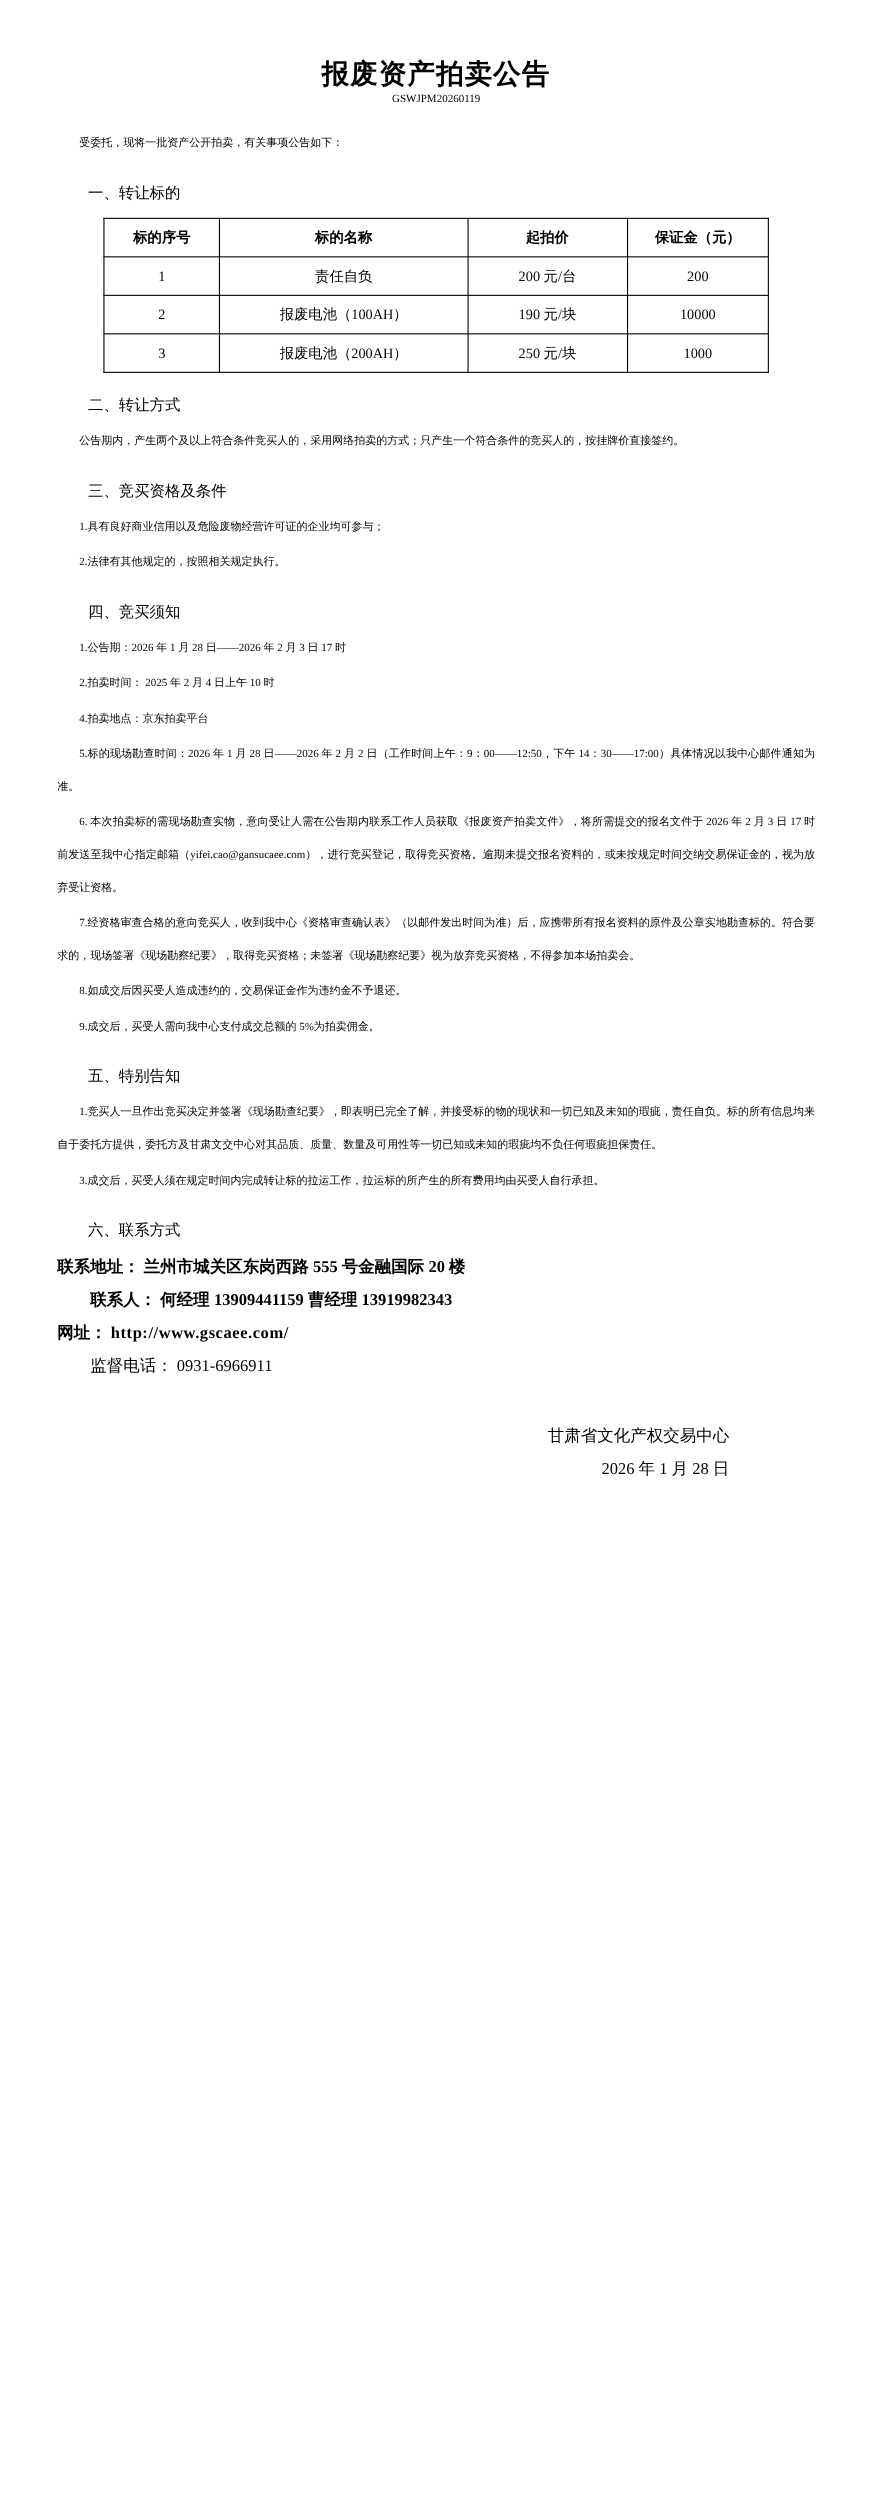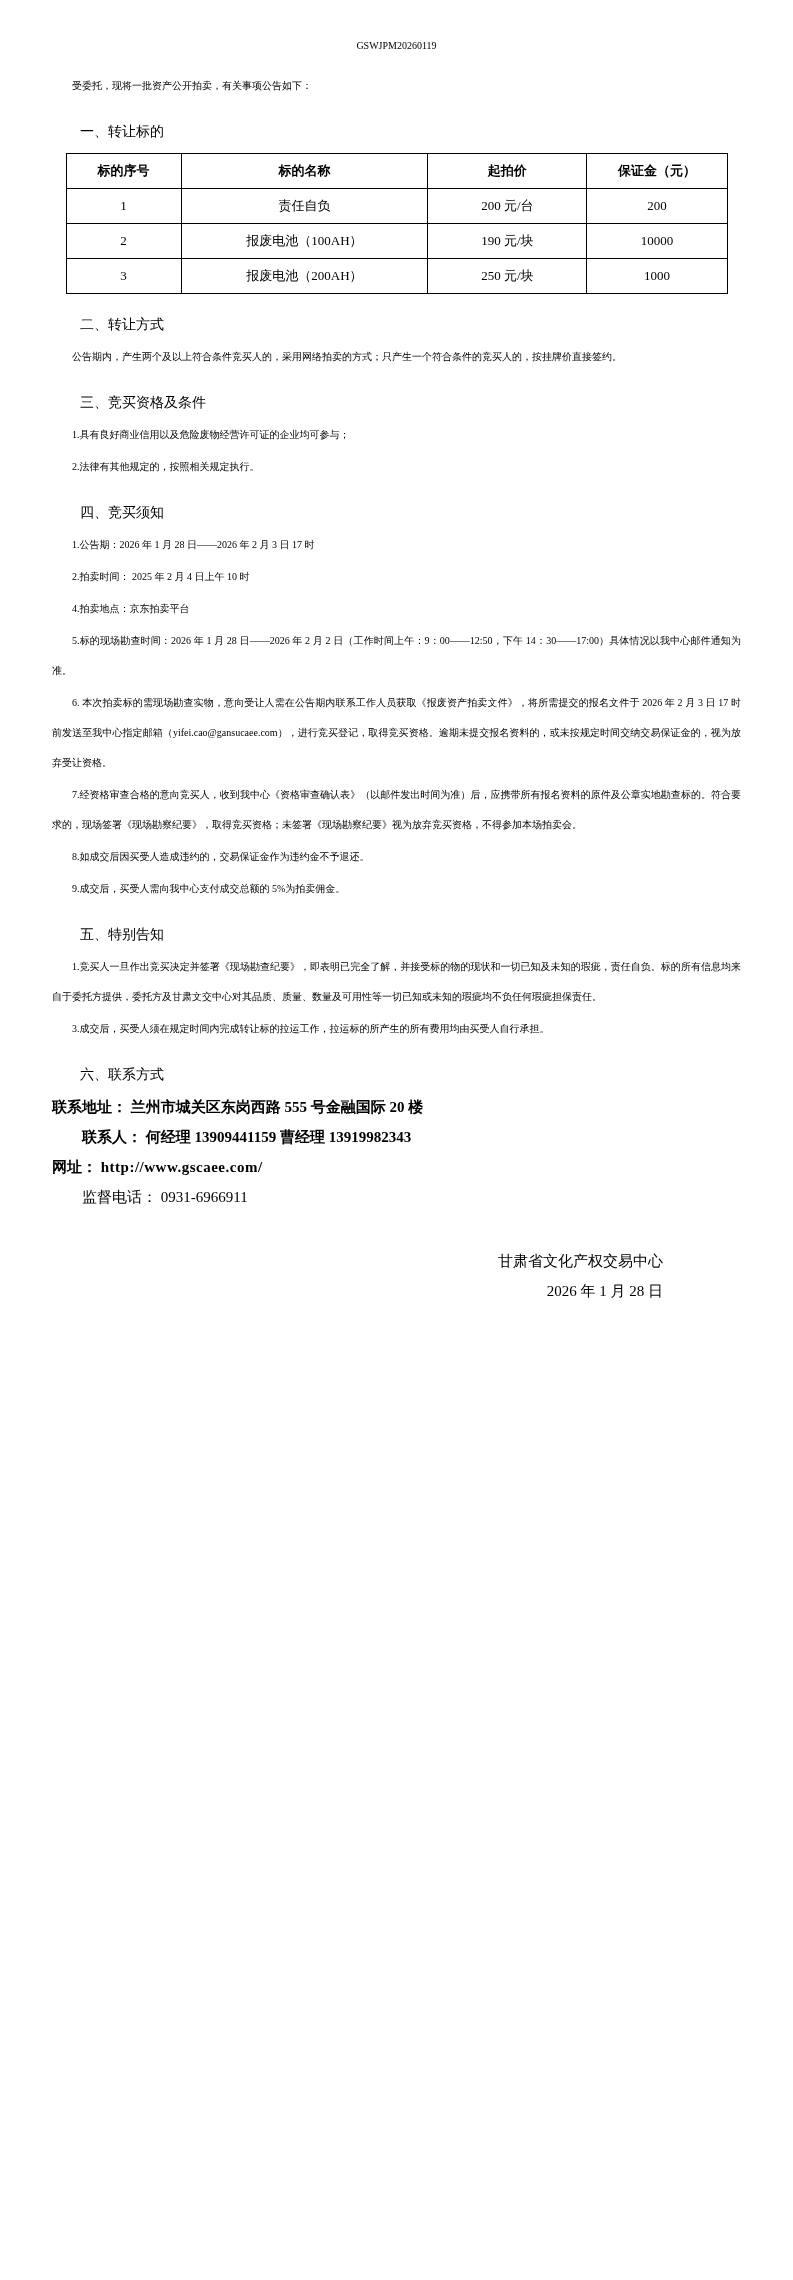--- a/index.html
+++ b/index.html
@@ -47,21 +47,21 @@
   p.heading {
     font-size: 14px;
     line-height: 30px;
     margin: 16px 0 2px 0;
     text-indent: 2em;
     font-weight: normal;
     font-family: "Liberation Serif", "DejaVu Serif", serif;
   }
   table.lots {
     border-collapse: collapse;
-    width: 662px;
+    width: 605px;
     margin: 6px auto 8px auto;
     font-size: 13px;
     table-layout: fixed;
   }
   table.lots th, table.lots td {
     border: 1px solid #000000;
     text-align: center;
     height: 30px;
     padding: 2px 4px;
     font-weight: normal;
@@ -103,20 +103,21 @@
     line-height: 30px;
     margin: 0;
     font-family: "Liberation Serif", "DejaVu Serif", serif;
   }
 </style>
 </head>
 <body>
 
 <div class="page">
 
+  <h1 class="doc-title">报废资产拍卖公告</h1>
   <div class="doc-code">GSWJPM20260119</div>
 
   <p class="para">受委托，现将一批资产公开拍卖，有关事项公告如下：</p>
 
   <p class="heading">一、转让标的</p>
 
   <table class="lots">
     <thead>
       <tr>
         <th class="col-0">标的序号</th>

